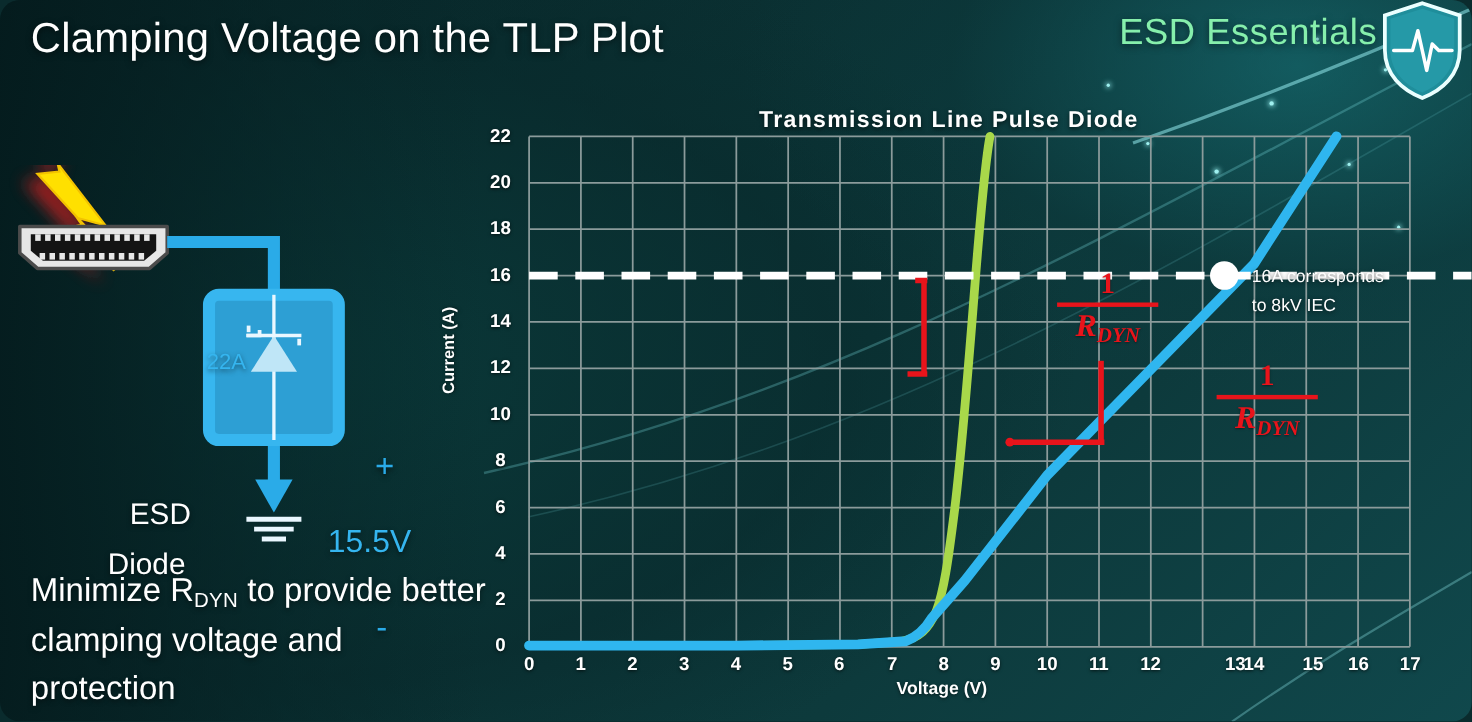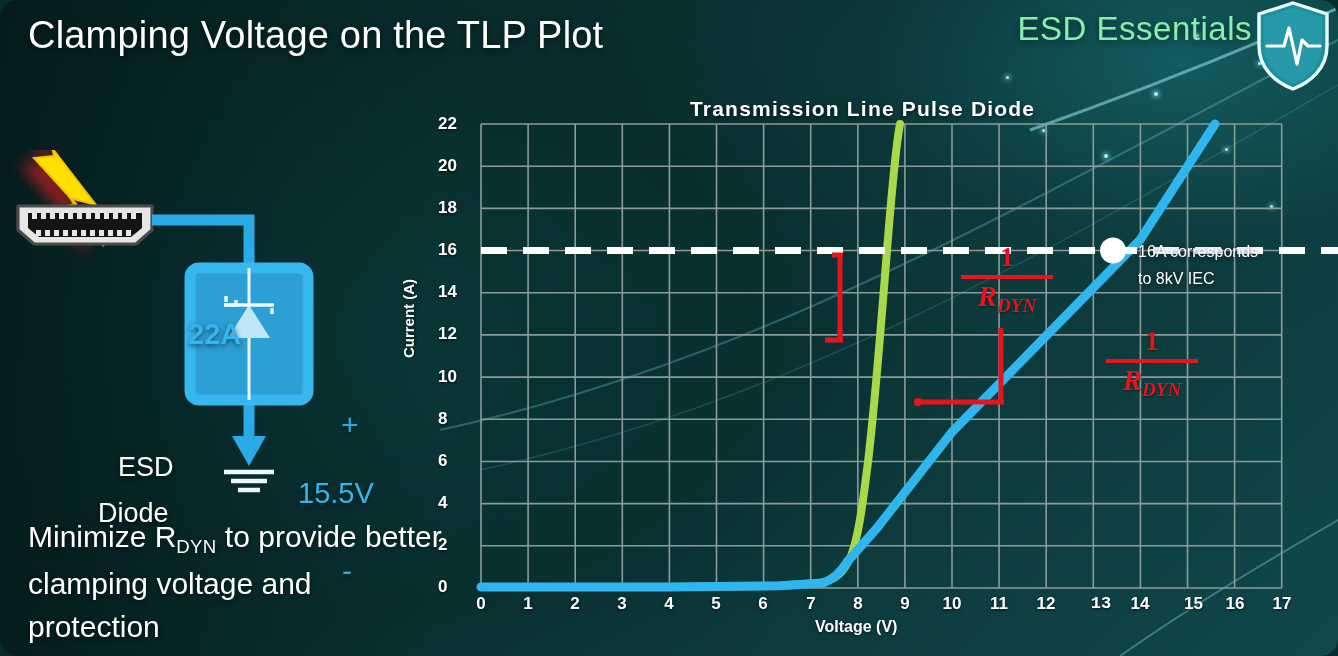--- a/index.html
+++ b/index.html
@@ -39,21 +39,21 @@
     text-shadow:0 2px 7px rgba(0,0,0,.5);
     white-space:nowrap;
   }
   .shield{position:absolute;right:6px;top:0px;width:78px;height:92px;}
 
   
   .circuit{position:absolute;left:0;top:150px;width:430px;height:360px;}
   .lbl{position:absolute;color:#ffffff;text-shadow:0 2px 5px rgba(0,0,0,.5);}
   .lbl-esd{left:118px;top:302px;font-size:27px;}
   .lbl-diode{left:98px;top:348px;font-size:27px;}
-  .lbl-22a{left:188px;top:168px;font-size:29px;color:#35b5ef;text-shadow:0 2px 5px rgba(0,0,0,.5);font-weight:bold;}
+  .lbl-22a{left:188px;top:168px;font-size:20px;color:#35b5ef;text-shadow:0 2px 5px rgba(0,0,0,.5);}
   .lbl-155{left:298px;top:327px;font-size:29px;color:#35b5ef;text-shadow:0 2px 5px rgba(0,0,0,.5);}
   .lbl-plus{left:341px;top:258px;font-size:30px;color:#2aabe8;}
   .lbl-minus{left:342px;top:404px;font-size:30px;color:#2aabe8;}
 
   .bottom-text{
     position:absolute;left:28px;top:515px;width:420px;
     font-size:30px;color:#ffffff;line-height:43px;
     text-shadow:0 2px 5px rgba(0,0,0,.5);
   }
   .bottom-text sub{font-size:.62em;vertical-align:baseline;position:relative;top:.32em;letter-spacing:.3px;}
@@ -71,21 +71,21 @@
     transform:rotate(-90deg);transform-origin:center;
     font-size:15px;font-weight:bold;color:#ffffff;white-space:nowrap;
     text-shadow:0 1px 3px rgba(0,0,0,.6);
   }
   .xlab{
     position:absolute;left:415px;top:528px;
     font-size:16px;font-weight:bold;color:#ffffff;white-space:nowrap;
     text-shadow:0 1px 3px rgba(0,0,0,.6);
   }
   .ytick{
-    position:absolute;right:0;width:34px;text-align:left;
+    position:absolute;right:0;width:34px;text-align:center;
     font-size:17px;font-weight:bold;color:#ffffff;
     text-shadow:0 1px 3px rgba(0,0,0,.7);
   }
   .xtick{
     position:absolute;width:30px;text-align:center;
     font-size:17px;font-weight:bold;color:#ffffff;
     text-shadow:0 1px 3px rgba(0,0,0,.7);
   }
   .plot-svg{position:absolute;left:0;top:0;}
   .annot{
@@ -234,21 +234,21 @@
     <div class="xtick" style="left:207px;top:504px;">3</div>
     <div class="xtick" style="left:254px;top:504px;">4</div>
     <div class="xtick" style="left:301px;top:504px;">5</div>
     <div class="xtick" style="left:348px;top:504px;">6</div>
     <div class="xtick" style="left:396px;top:504px;">7</div>
     <div class="xtick" style="left:443px;top:504px;">8</div>
     <div class="xtick" style="left:490px;top:504px;">9</div>
     <div class="xtick" style="left:537px;top:504px;">10</div>
     <div class="xtick" style="left:584px;top:504px;">11</div>
     <div class="xtick" style="left:631px;top:504px;">12</div>
-    <div class="xtick" style="left:686px;top:504px;font-family:Liberation Mono, monospace;">13</div>
+    <div class="xtick" style="left:708px;top:504px;">13</div>
     <div class="xtick" style="left:725px;top:504px;">14</div>
     <div class="xtick" style="left:773px;top:504px;text-align:right;">15</div>
     <div class="xtick" style="left:820px;top:504px;">16</div>
     <div class="xtick" style="left:867px;top:504px;">17</div>
 
     <svg class="plot-svg" width="938" height="520" viewBox="0 0 938 520">
       <g stroke="#8b9b9b" stroke-width="1.6">
 
         <line x1="81" y1="34" x2="81" y2="498"></line>
           <line x1="128.1" y1="34" x2="128.1" y2="498"></line>

